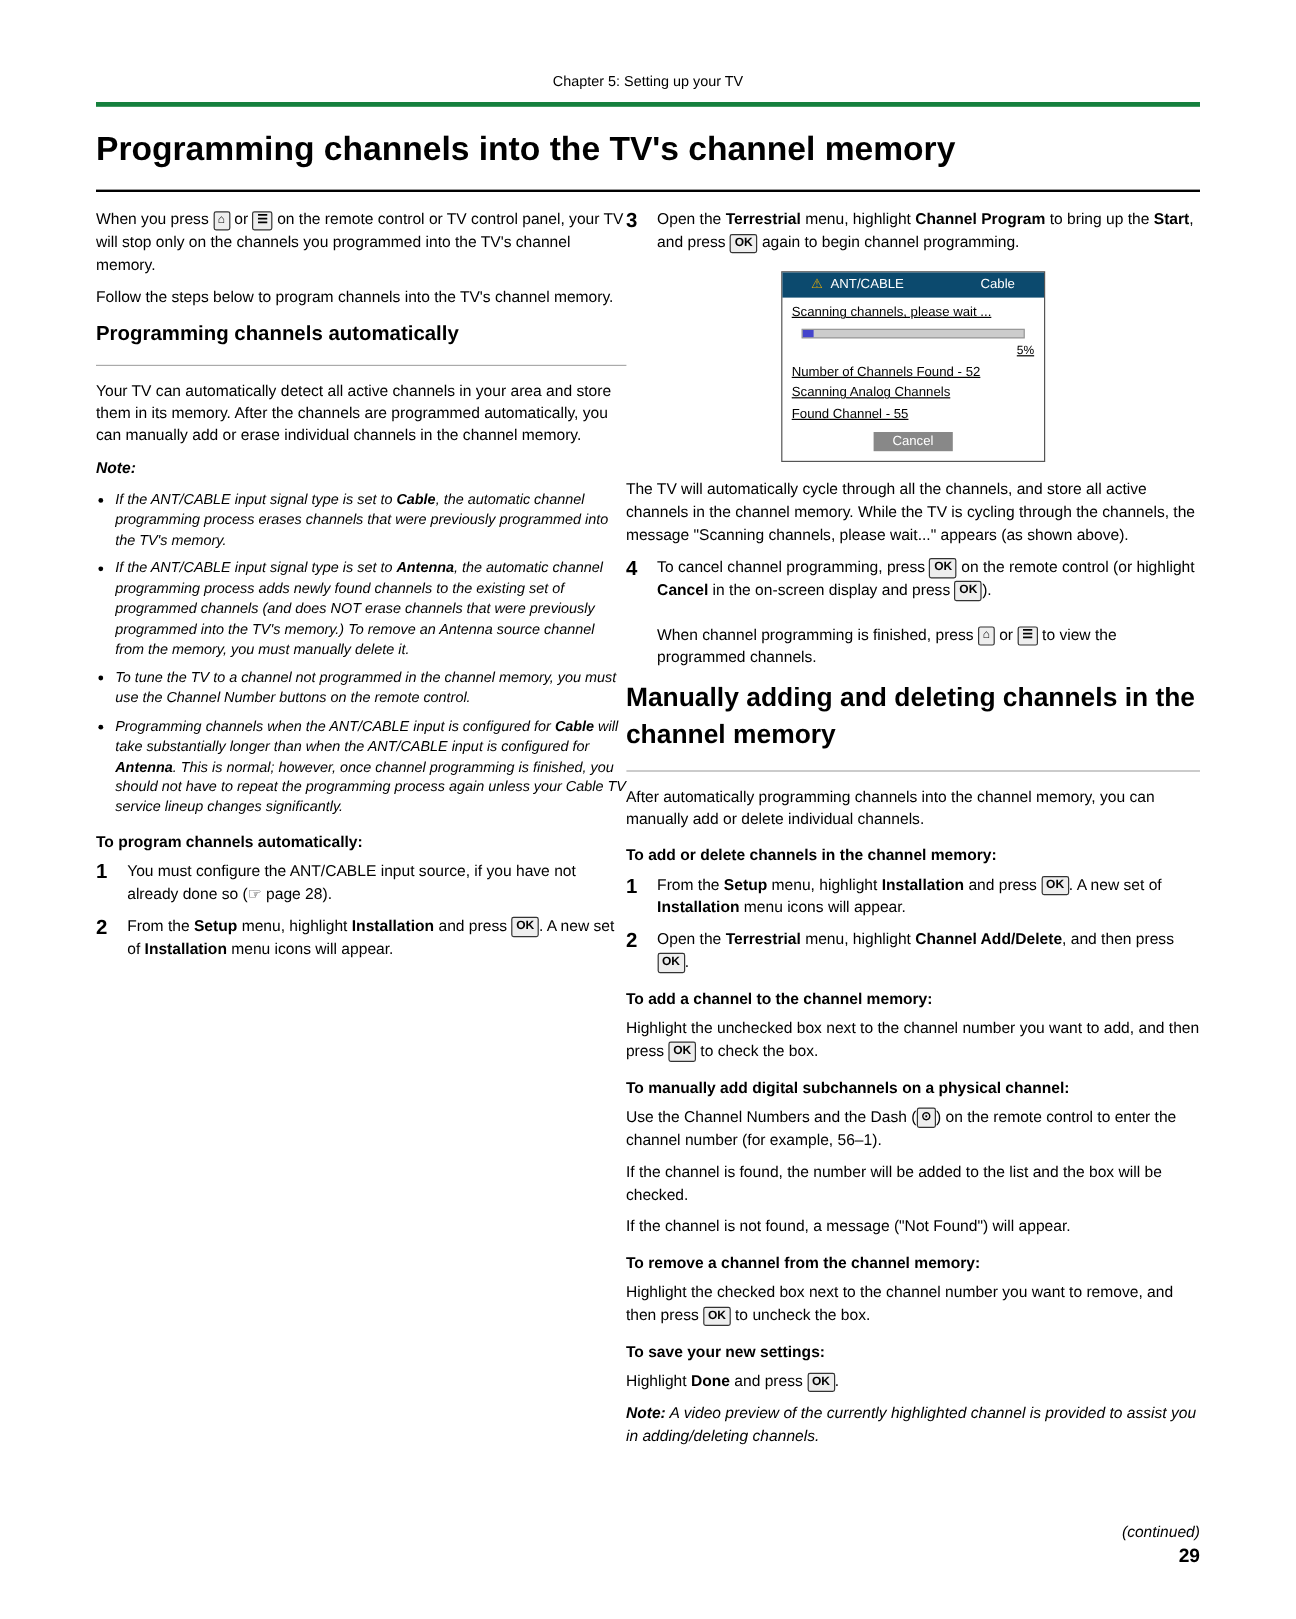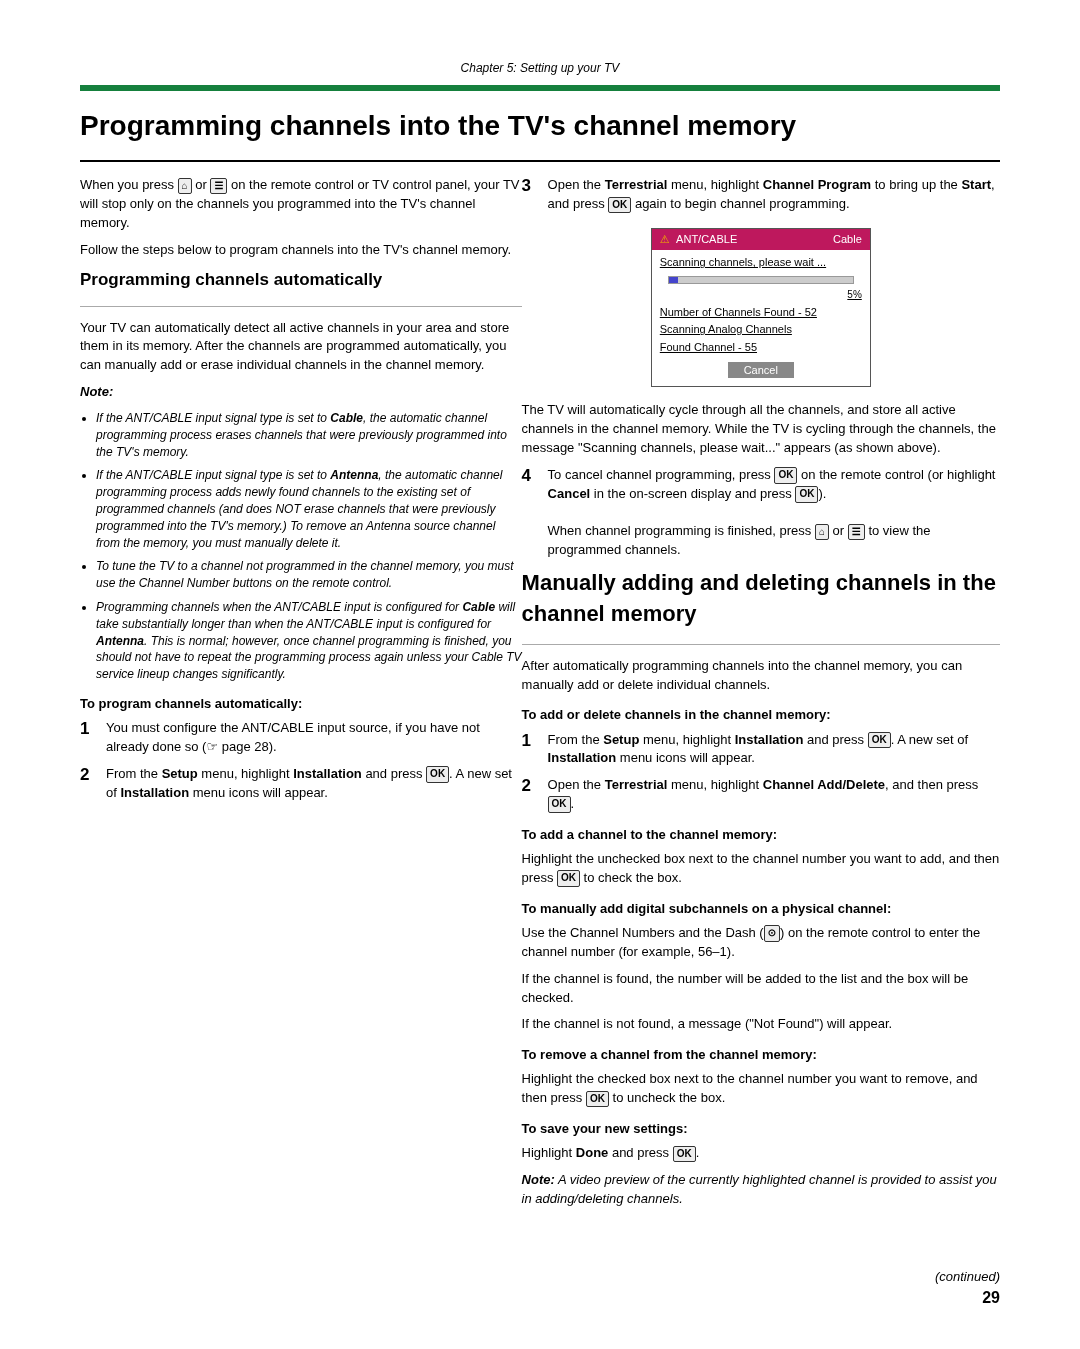--- a/index.html
+++ b/index.html
@@ -13,25 +13,24 @@
       line-height: 1.4;
     }
     .page {
       width: 1080px;
       min-height: 1349px;
       padding: 60px 80px 60px 80px;
       position: relative;
     }
     .chapter-header {
       text-align: center;
-      font-style: italic;
       font-size: 12px;
       margin-bottom: 18px;
       padding-bottom: 8px;
-      border-bottom: 6px solid #15803d;
+      border-bottom: 4px solid #15803d;
     }
     .page-title {
       font-size: 28px;
       font-weight: 900;
       line-height: 1.2;
       margin-bottom: 18px;
     }
     .two-col {
       display: flex;
     }
@@ -104,25 +103,25 @@
       flex: 1;
     }
     .scanner-box {
       border: 1px solid #555;
       width: 220px;
       margin: 14px auto 14px auto;
       font-size: 11px;
       background: #fff;
     }
     .scanner-header {
-      background: #be185d;
+      background: #0c4a6e;
       color: #fff;
       display: flex;
       justify-content: space-between;
-      padding: 3px 8px;
+      padding: 3px 24px;
       font-size: 11px;
     }
     .scanner-header .warning {
       color: #f0b000;
       margin-right: 4px;
     }
     .scanner-progress-bar-outer {
       background: #ccc;
       height: 8px;
       margin: 4px 8px;

